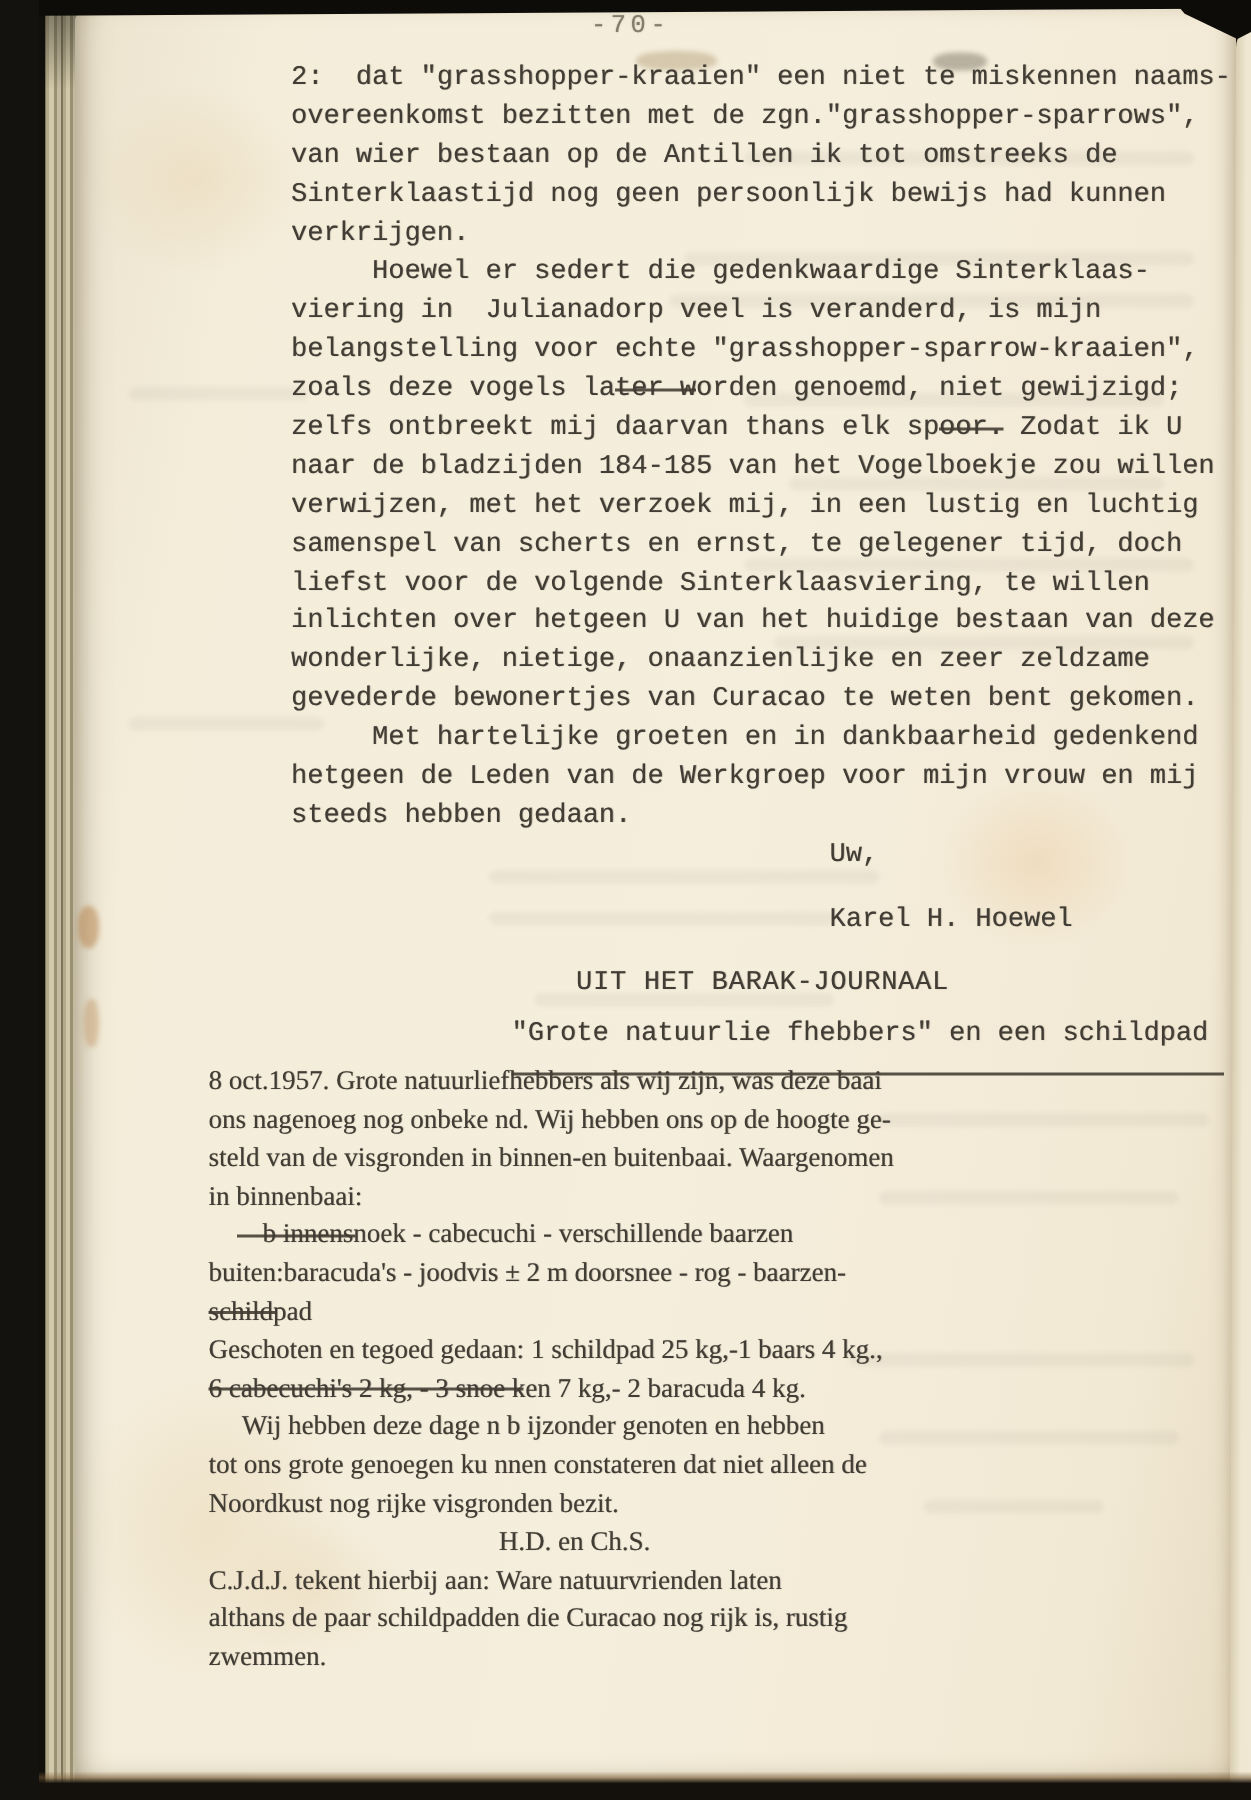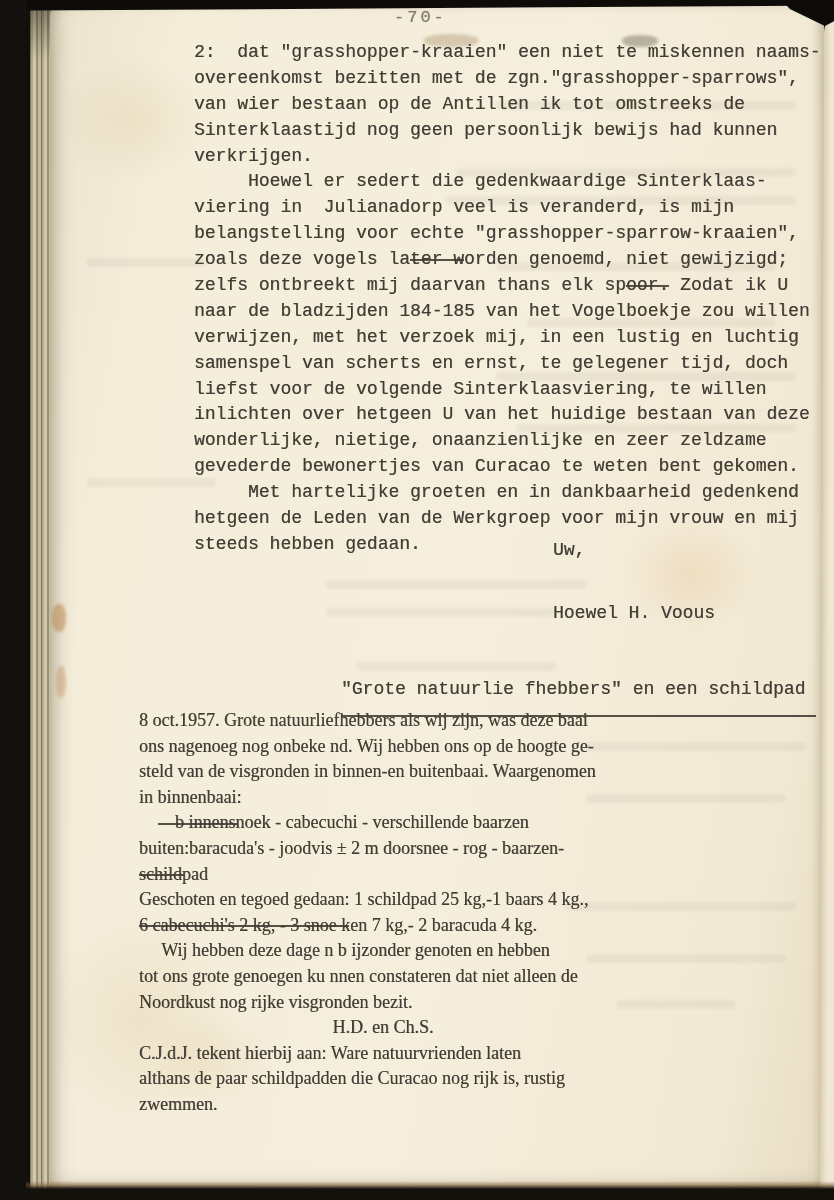--- a/index.html
+++ b/index.html
@@ -57,21 +57,21 @@
     color:#413c34;
     font-size:18px;
     white-space:pre;
     text-shadow:.4px .3px .6px rgba(58,52,44,.55);
   }
   .letter{left:168px;top:40px;}
   .letter .tl{line-height:25.9px;height:25.9px;}
   .journal{left:113px;top:708px;font-family:Liberation Serif, serif;}
   .journal .tl{line-height:25.6px;height:25.6px;}
   .u{border-bottom:2px solid rgba(64,58,48,.88);padding-bottom:16px;}
-  .signoff{left:527px;top:540px;}
+  .signoff{left:527px;top:560px;}
   .signature{left:527px;top:603px;}
   .jheading{left:358px;top:645px;letter-spacing:.5px;}
   .jsubheading{left:315px;top:679px;}
   .pagenum{
     position:absolute;left:368px;top:8px;
     font-size:17px;color:#837c6b;letter-spacing:3px;
     text-shadow:0 0 1px rgba(120,112,95,.6);
   }
   .ghost{position:absolute;pointer-events:none;filter:blur(1.8px);border-radius:45%;}
   .stain{position:absolute;pointer-events:none;border-radius:50%;}
@@ -111,21 +111,22 @@
   <div class="smudge" style="left:560px;top:742px;width:220px;"></div>
   <div class="smudge" style="left:560px;top:794px;width:200px;"></div>
   <div class="smudge" style="left:540px;top:902px;width:230px;"></div>
   <div class="smudge" style="left:560px;top:954px;width:200px;"></div>
   <div class="smudge" style="left:590px;top:1000px;width:120px;"></div>
 
   <div class="pagenum">-70-</div>
 
   <div class="type letter"><div class="tl"><span>2:  dat "grasshopper-kraaien" een niet te miskennen naams-</span></div><div class="tl"><span>overeenkomst bezitten met de zgn."grasshopper-sparrows",</span></div><div class="tl"><span>van wier bestaan op de Antillen ik tot omstreeks de</span></div><div class="tl"><span>Sinterklaastijd nog geen persoonlijk bewijs had kunnen</span></div><div class="tl"><span>verkrijgen.</span></div><div class="tl"><span>     Hoewel er sedert die gedenkwaardige Sinterklaas-</span></div><div class="tl"><span>viering in  Julianadorp veel is veranderd, is mijn</span></div><div class="tl"><span>belangstelling voor </span><span class="u">echte</span><span> "grasshopper-sparrow-kraaien",</span></div><div class="tl"><span>zoals deze vogels later worden genoemd, </span><span class="u">niet</span><span> gewijzigd;</span></div><div class="tl"><span>zelfs ontbreekt mij daarvan thans elk spoor. Zodat ik U</span></div><div class="tl"><span>naar de bladzijden 184-185 van het Vogelboekje zou willen</span></div><div class="tl"><span>verwijzen, met het verzoek mij, in een lustig en luchtig</span></div><div class="tl"><span>samenspel van scherts en ernst, te gelegener tijd, doch</span></div><div class="tl"><span>liefst voor de volgende Sinterklaasviering, te willen</span></div><div class="tl"><span>inlichten over hetgeen U van het huidige bestaan van deze</span></div><div class="tl"><span>wonderlijke, nietige, onaanzienlijke en zeer zeldzame</span></div><div class="tl"><span>gevederde bewonertjes van Curacao te weten bent gekomen.</span></div><div class="tl"><span>     Met hartelijke groeten en in dankbaarheid gedenkend</span></div><div class="tl"><span>hetgeen de Leden van de Werkgroep voor mijn vrouw en mij</span></div><div class="tl"><span>steeds hebben gedaan.</span></div></div>
   <div class="type signoff">Uw,</div>
-  <div class="type signature">Hoewel H. Voous</div>
+  <div class="type signature">Karel H. Hoewel</div>
 
+  <div class="type jheading">UIT HET BARAK-JOURNAAL</div>
   <div class="type jsubheading"><span class="u">"Grote natuurlie fhebbers" en een schildpad </span></div>
   <div class="type journal"><div class="tl"><span>8 oct.1957. Grote natuurliefhebbers als wij zijn, was deze baai</span></div><div class="tl"><span>ons nagenoeg nog onbeke nd. Wij hebben ons op de hoogte ge-</span></div><div class="tl"><span>steld van de visgronden in binnen-en buitenbaai. Waargenomen</span></div><div class="tl"><span>in </span><span class="u">binnenbaai</span><span>:</span></div><div class="tl"><span>        b innensnoek - cabecuchi - verschillende baarzen</span></div><div class="tl"><span class="u">buiten</span><span>:baracuda's - joodvis ± 2 m doorsnee - rog - baarzen-</span></div><div class="tl"><span>schildpad</span></div><div class="tl"><span class="u">Geschoten en tegoed gedaan:</span><span> 1 schildpad 25 kg,-1 baars 4 kg.,</span></div><div class="tl"><span>6 cabecuchi's 2 kg, - 3 snoe ken 7 kg,- 2 baracuda 4 kg.</span></div><div class="tl"><span>     Wij hebben deze dage n b ijzonder genoten en hebben</span></div><div class="tl"><span>tot ons grote genoegen ku nnen constateren dat niet alleen de</span></div><div class="tl"><span>Noordkust nog rijke visgronden bezit.</span></div><div class="tl"><span>                                           H.D. en Ch.S.</span></div><div class="tl"><span>C.J.d.J. tekent hierbij aan: Ware natuurvrienden laten</span></div><div class="tl"><span>althans de paar schildpadden die Curacao nog rijk is, rustig</span></div><div class="tl"><span>zwemmen.</span></div></div>
 
   <div class="topbar"></div>
   <div class="corner-tr"></div>
   <div class="bottombar"></div>
 </div>
 
 </body></html>

